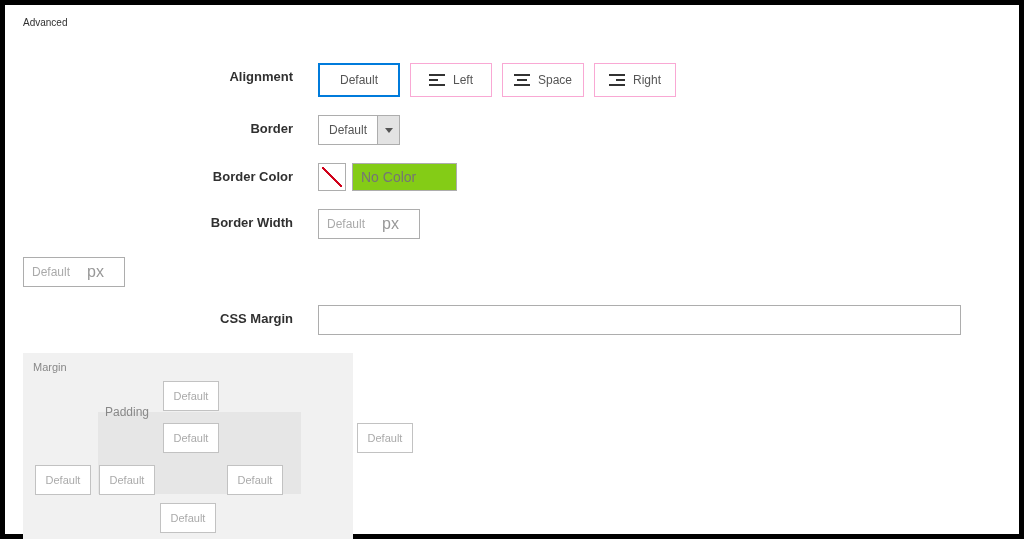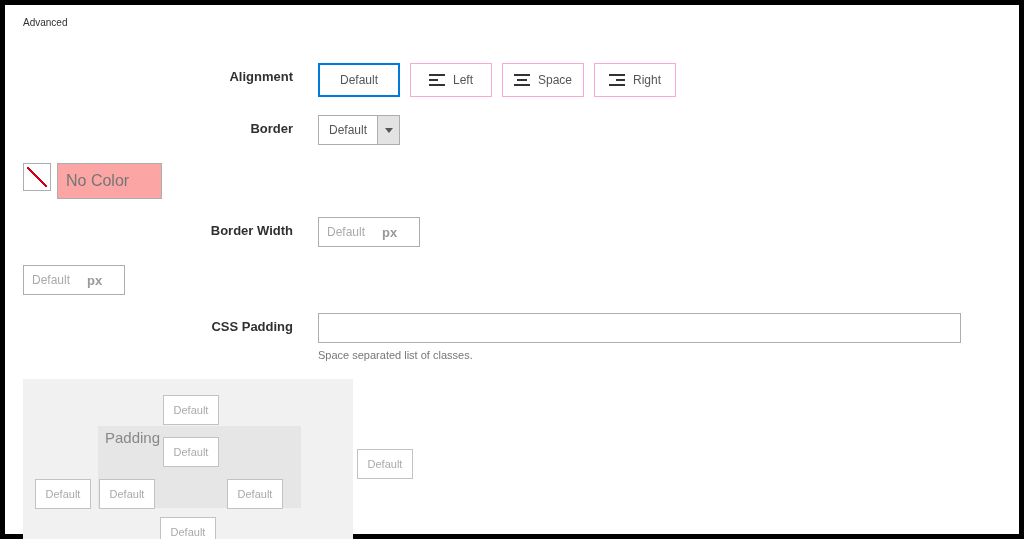--- a/index.html
+++ b/index.html
@@ -91,26 +91,26 @@
       position: relative;
       background: #fff;
     }
     .color-swatch::after {
       content: "";
       position: absolute;
       left: 3px; top: 3px; right: 3px; bottom: 3px;
       background: linear-gradient(to top right, transparent 46%, #d0021b 46%, #d0021b 54%, transparent 54%);
     }
     .text-input {
-      height: 36px;
+      height: 28px;
       border: 1px solid #adadad;
       padding: 0 8px;
-      font-size: 16px;
+      font-size: 14px;
       color: #555;
-      background: #fca5a5;
+      background: #84cc16;
     }
     .text-input.color { width: 105px; }
     
     .unit-input {
       display: inline-flex;
       height: 30px;
       border: 1px solid #adadad;
       width: 102px;
       align-items: center;
       padding: 0 8px;
@@ -118,23 +118,22 @@
     }
     .unit-input input {
       border: none;
       outline: none;
       width: 55px;
       font-size: 12px;
       color: #999;
     }
     .unit-input input::placeholder { color: #aaa; }
     .unit-input .unit {
-      font-size: 13px;
+      font-size: 16px;
       color: #999;
-      font-weight: bold;
     }
     
     .full-input {
       width: 100%;
       height: 30px;
       border: 1px solid #adadad;
       padding: 0 8px;
       background: #fff;
     }
     .help {
@@ -181,22 +180,22 @@
       left: 65px;
       top: 35px;
       width: 203px;
       height: 82px;
       background: #e6e6e6;
       z-index: 0;
     }
     .padding-lbl {
       position: absolute;
       left: 72px;
-      top: 38px;
-      font-size: 15px;
+      top: 28px;
+      font-size: 12px;
       color: #888;
       z-index: 1;
     }
     .mp-grid > * { position: relative; z-index: 2; }
     .margin-right-input {
       position: absolute;
       right: -60px;
       top: 70px;
     }
   </style>
@@ -255,20 +254,21 @@
         <span class="select-caret">
           <svg width="8" height="5" viewBox="0 0 8 5">
               <path d="M0 0 L4 5 L8 0 Z" fill="#555"></path>
             </svg>
         </span>
       </div>
     </div>
   </div>
 
   <div class="row">
+    <div class="label-col">Border Color</div>
     <div class="field-col">
       <div class="color-row">
         <div class="color-swatch"></div>
         <input type="text" class="text-input color" placeholder="No Color" style="">
       </div>
     </div>
   </div>
 
   <div class="row">
     <div class="label-col">Border Width</div>
@@ -283,31 +283,31 @@
   <div class="row">
     <div class="field-col">
       <div class="unit-input">
         <input type="text" placeholder="Default" style="">
         <span class="unit">px</span>
       </div>
     </div>
   </div>
 
   <div class="row">
-    <div class="label-col">CSS Padding</div>
+    <div class="label-col">CSS Margin</div>
     <div class="field-col">
       <input type="text" class="full-input" style="">
-      <div class="help">Space separated list of classes.</div>
     </div>
   </div>
 
   <div class="row">
     <div class="field-col">
       <div style="position:relative; display:inline-block;">
         <div class="mp-wrap">
+          <div class="mp-label-small">Margin</div>
           <div class="mp-outer">
             <div class="padding-bg"></div>
             <div class="padding-lbl">Padding</div>
             <div class="mp-grid">
 
               <div></div>
                 <div></div>
               <div><input class="mp-input" placeholder="Default" style=""></div>
               <div></div>
                 <div></div>

